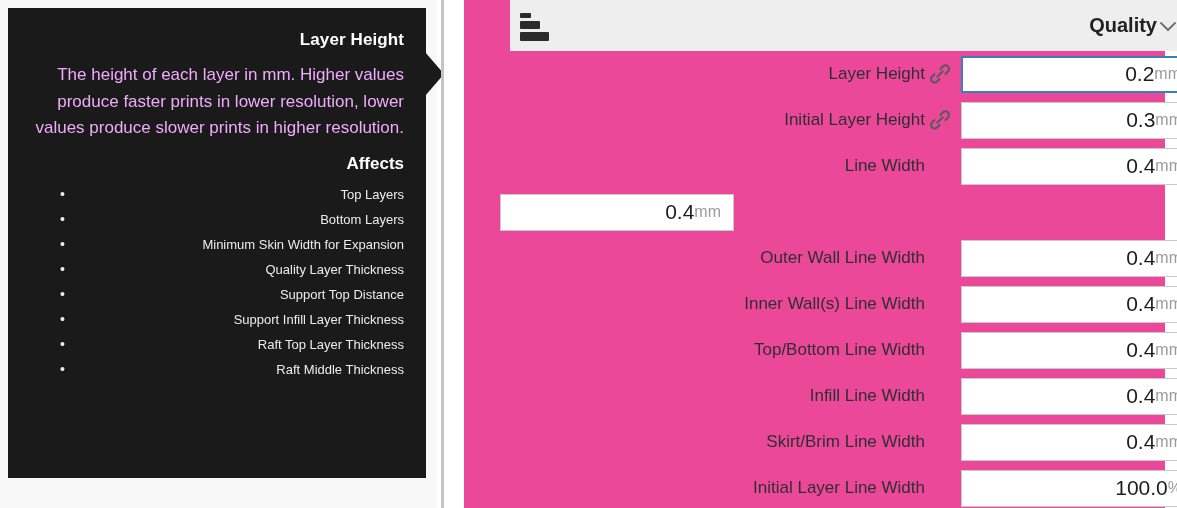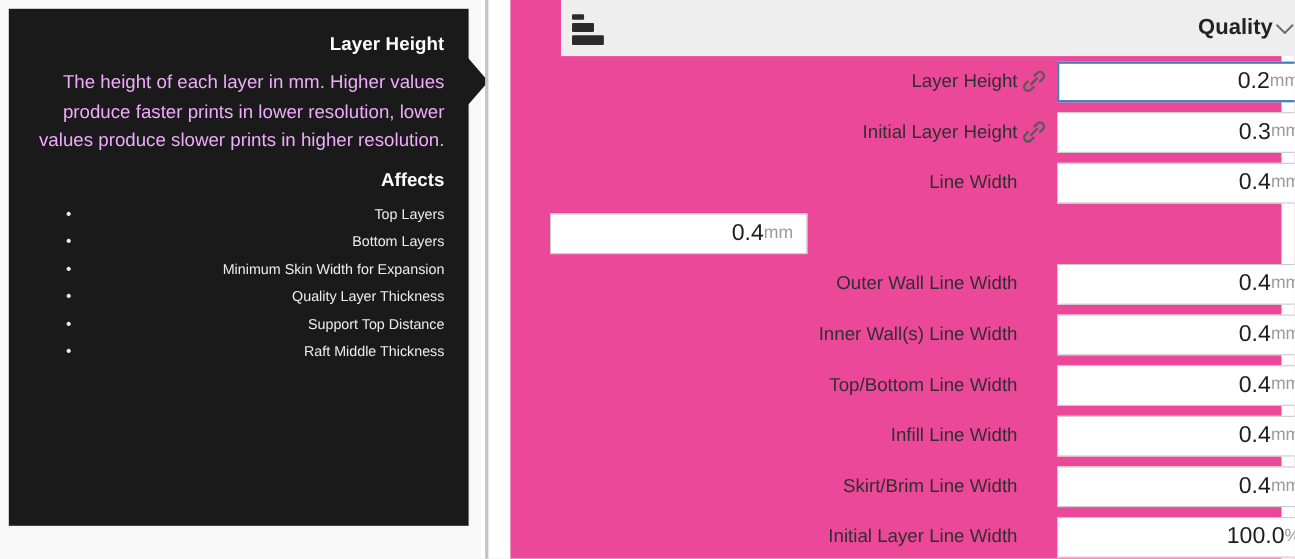--- a/index.html
+++ b/index.html
@@ -223,20 +223,22 @@
     <div class="tooltip">
       <div class="tt-title">Layer Height</div>
       <div class="tt-body">The height of each layer in mm. Higher values produce faster prints in lower resolution, lower values produce slower prints in higher resolution.</div>
       <div class="tt-affects">Affects</div>
       <ul class="tt-list" id="affects-list">
           <li>Top Layers</li>
           <li>Bottom Layers</li>
           <li>Minimum Skin Width for Expansion</li>
           <li>Quality Layer Thickness</li>
           <li>Support Top Distance</li>
+          <li>Support Infill Layer Thickness</li>
+          <li>Raft Top Layer Thickness</li>
           <li>Raft Middle Thickness</li>
         </ul>
     </div>
     <div class="tooltip-arrow"></div>
   </div>
 
   <div class="divider"></div>
 
   <div class="right-pane">
 

